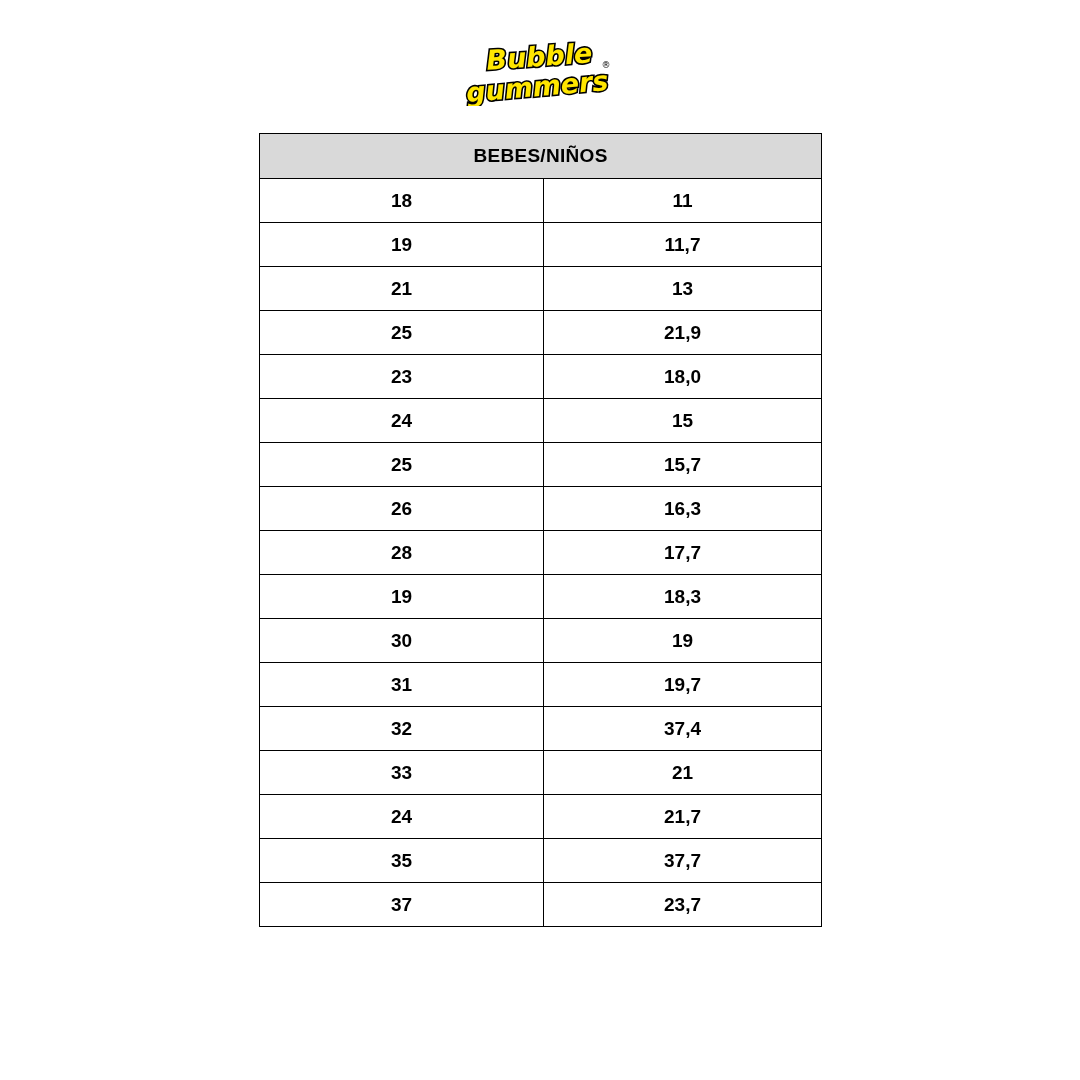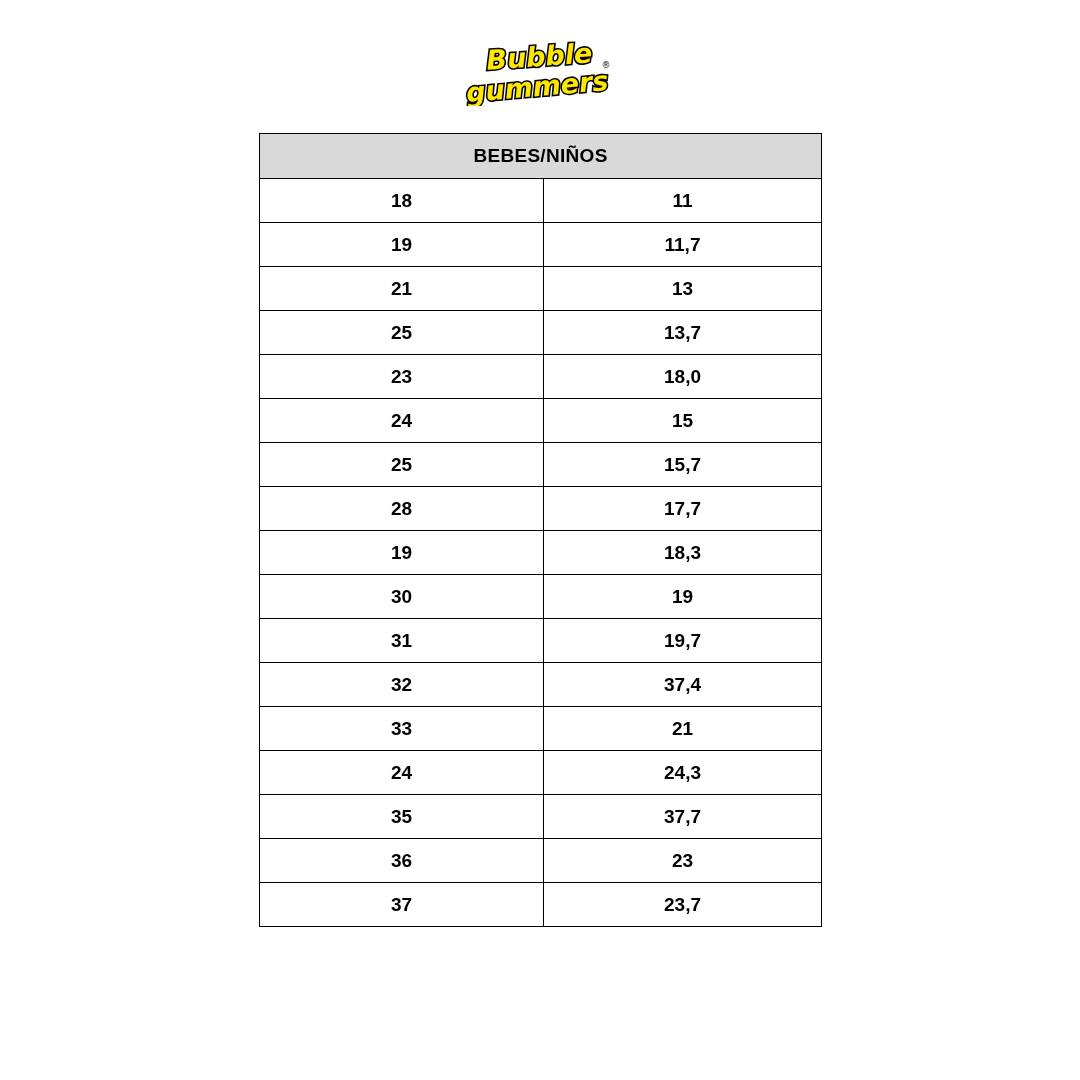--- a/index.html
+++ b/index.html
@@ -114,33 +114,37 @@
           <tr>
             <td class="data-cell">19</td>
             <td class="data-cell">11,7</td>
           </tr>
           <tr>
             <td class="data-cell">21</td>
             <td class="data-cell">13</td>
           </tr>
           <tr>
             <td class="data-cell">25</td>
-            <td class="data-cell">13,7</td>
+            <td class="data-cell">21,9</td>
           </tr>
           <tr>
             <td class="data-cell">23</td>
             <td class="data-cell">18,0</td>
           </tr>
           <tr>
             <td class="data-cell">24</td>
             <td class="data-cell">15</td>
           </tr>
           <tr>
             <td class="data-cell">25</td>
             <td class="data-cell">15,7</td>
+          </tr>
+          <tr>
+            <td class="data-cell">26</td>
+            <td class="data-cell">16,3</td>
           </tr>
           <tr>
             <td class="data-cell">28</td>
             <td class="data-cell">17,7</td>
           </tr>
           <tr>
             <td class="data-cell">19</td>
             <td class="data-cell">18,3</td>
           </tr>
           <tr>
@@ -154,29 +158,25 @@
           <tr>
             <td class="data-cell">32</td>
             <td class="data-cell">37,4</td>
           </tr>
           <tr>
             <td class="data-cell">33</td>
             <td class="data-cell">21</td>
           </tr>
           <tr>
             <td class="data-cell">24</td>
-            <td class="data-cell">24,3</td>
+            <td class="data-cell">21,7</td>
           </tr>
           <tr>
             <td class="data-cell">35</td>
             <td class="data-cell">37,7</td>
-          </tr>
-          <tr>
-            <td class="data-cell">36</td>
-            <td class="data-cell">23</td>
           </tr>
           <tr>
             <td class="data-cell">37</td>
             <td class="data-cell">23,7</td>
           </tr>
         </tbody>
     </table>
   </div>
 
 </div>

